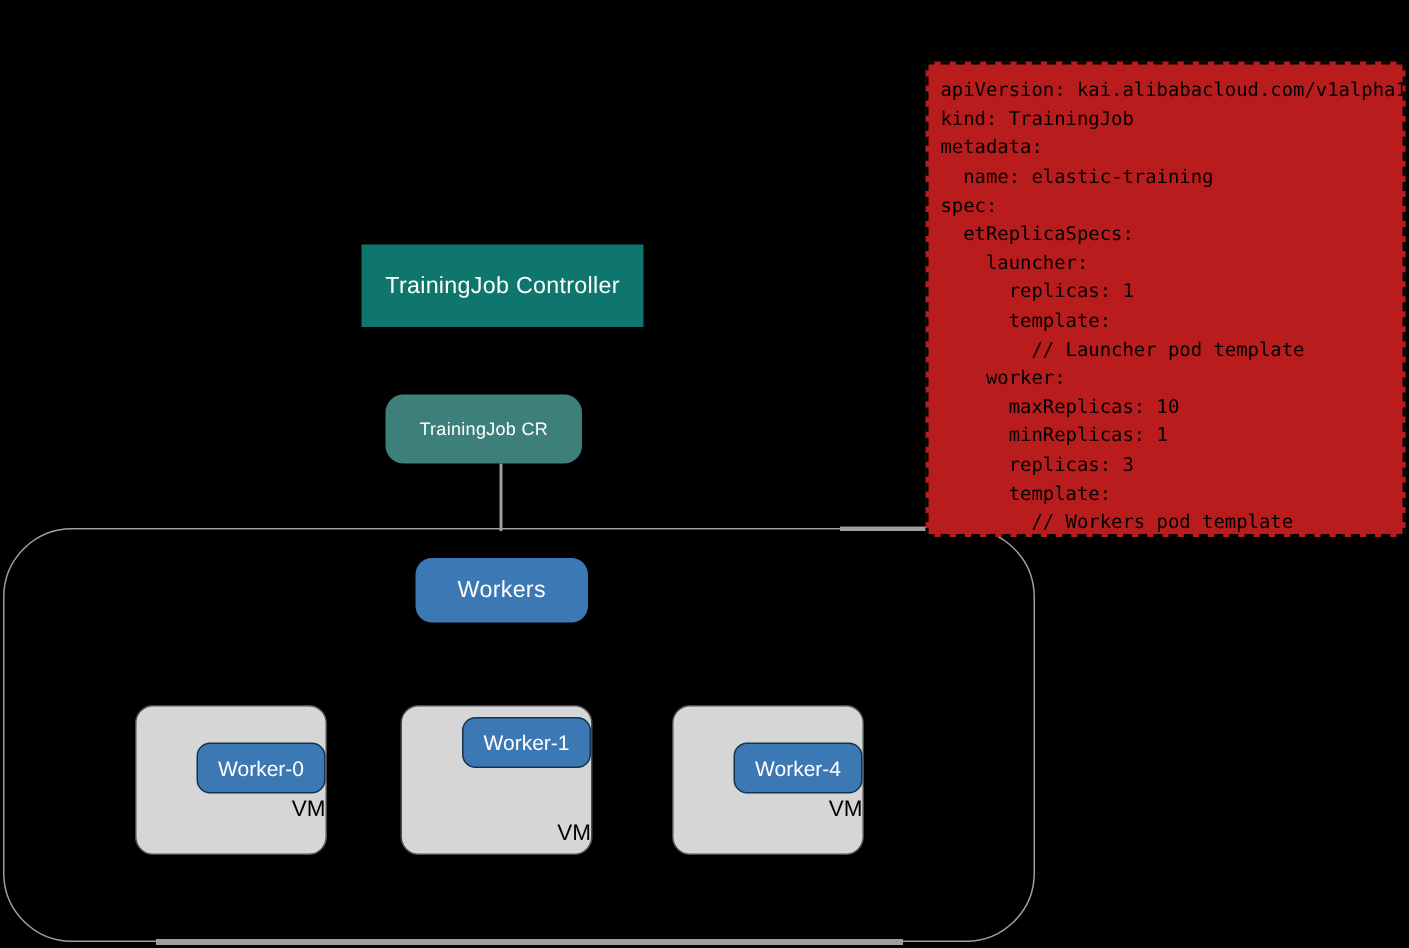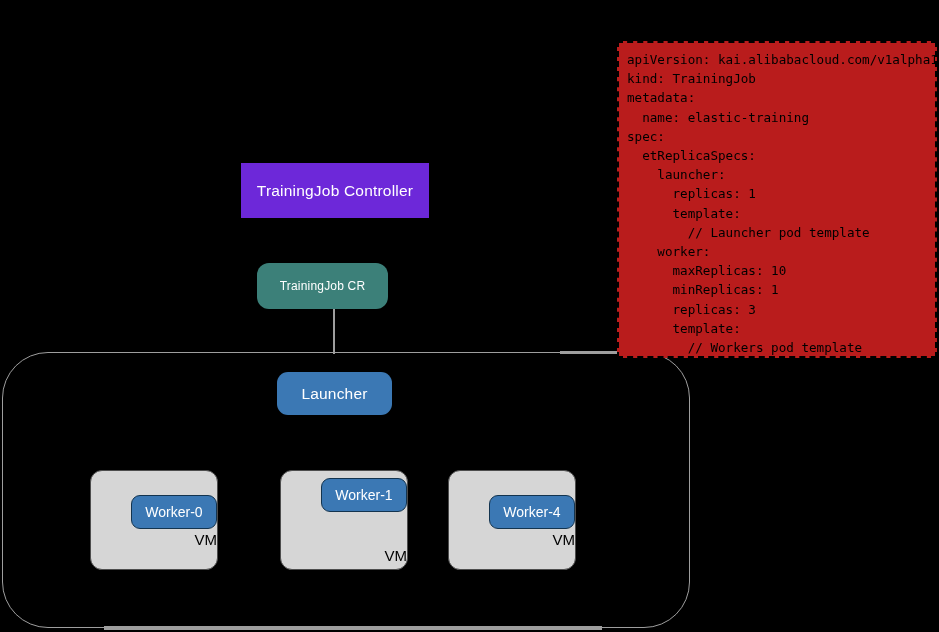--- a/index.html
+++ b/index.html
@@ -66,21 +66,21 @@
     text-align: center;
     color: #ffffff;
     letter-spacing: 0.2px;
   }
 
   #controller-box {
     left: 241px;
     top: 163px;
     width: 188px;
     height: 55px;
-    background: #6d28d9;
+    background: #0f766e;
     font-size: 15.5px;
   }
 
   #cr-box {
     left: 257px;
     top: 263px;
     width: 131px;
     height: 46px;
     background: #3c8079;
     border-radius: 12px;
@@ -106,21 +106,21 @@
     background: #d6d6d6;
     border: 1.4px solid #4d4d4d;
     border-radius: 12px;
     box-sizing: border-box;
     display: flex;
     flex-direction: column;
     align-items: flex-end;
     justify-content: center;
   }
   #vm-card-0 { left: 90px; }
-  #vm-card-1 { left: 280px; gap: 33px; }
+  #vm-card-1 { left: 267px; gap: 33px; }
   #vm-card-2 { left: 448px; }
 
   .worker-pill {
     width: 86px;
     height: 34px;
     background: #3b78b4;
     border: 1.4px solid #13344f;
     border-radius: 9px;
     box-sizing: border-box;
     display: flex;
@@ -171,21 +171,21 @@
 
   <div class="node" id="controller-box">
     <span>TrainingJob Controller</span>
   </div>
 
   <div class="node" id="cr-box">
     <span>TrainingJob CR</span>
   </div>
 
   <div class="node" id="launcher-box">
-    <span>Launcher</span>
+    <span>Workers</span>
   </div>
 
   <div class="vm-card" id="vm-card-0">
     <div class="worker-pill">
       <span>Worker-0</span>
     </div>
     <div class="vm-label">VM</div>
   </div>
 
   <div class="vm-card" id="vm-card-1">

